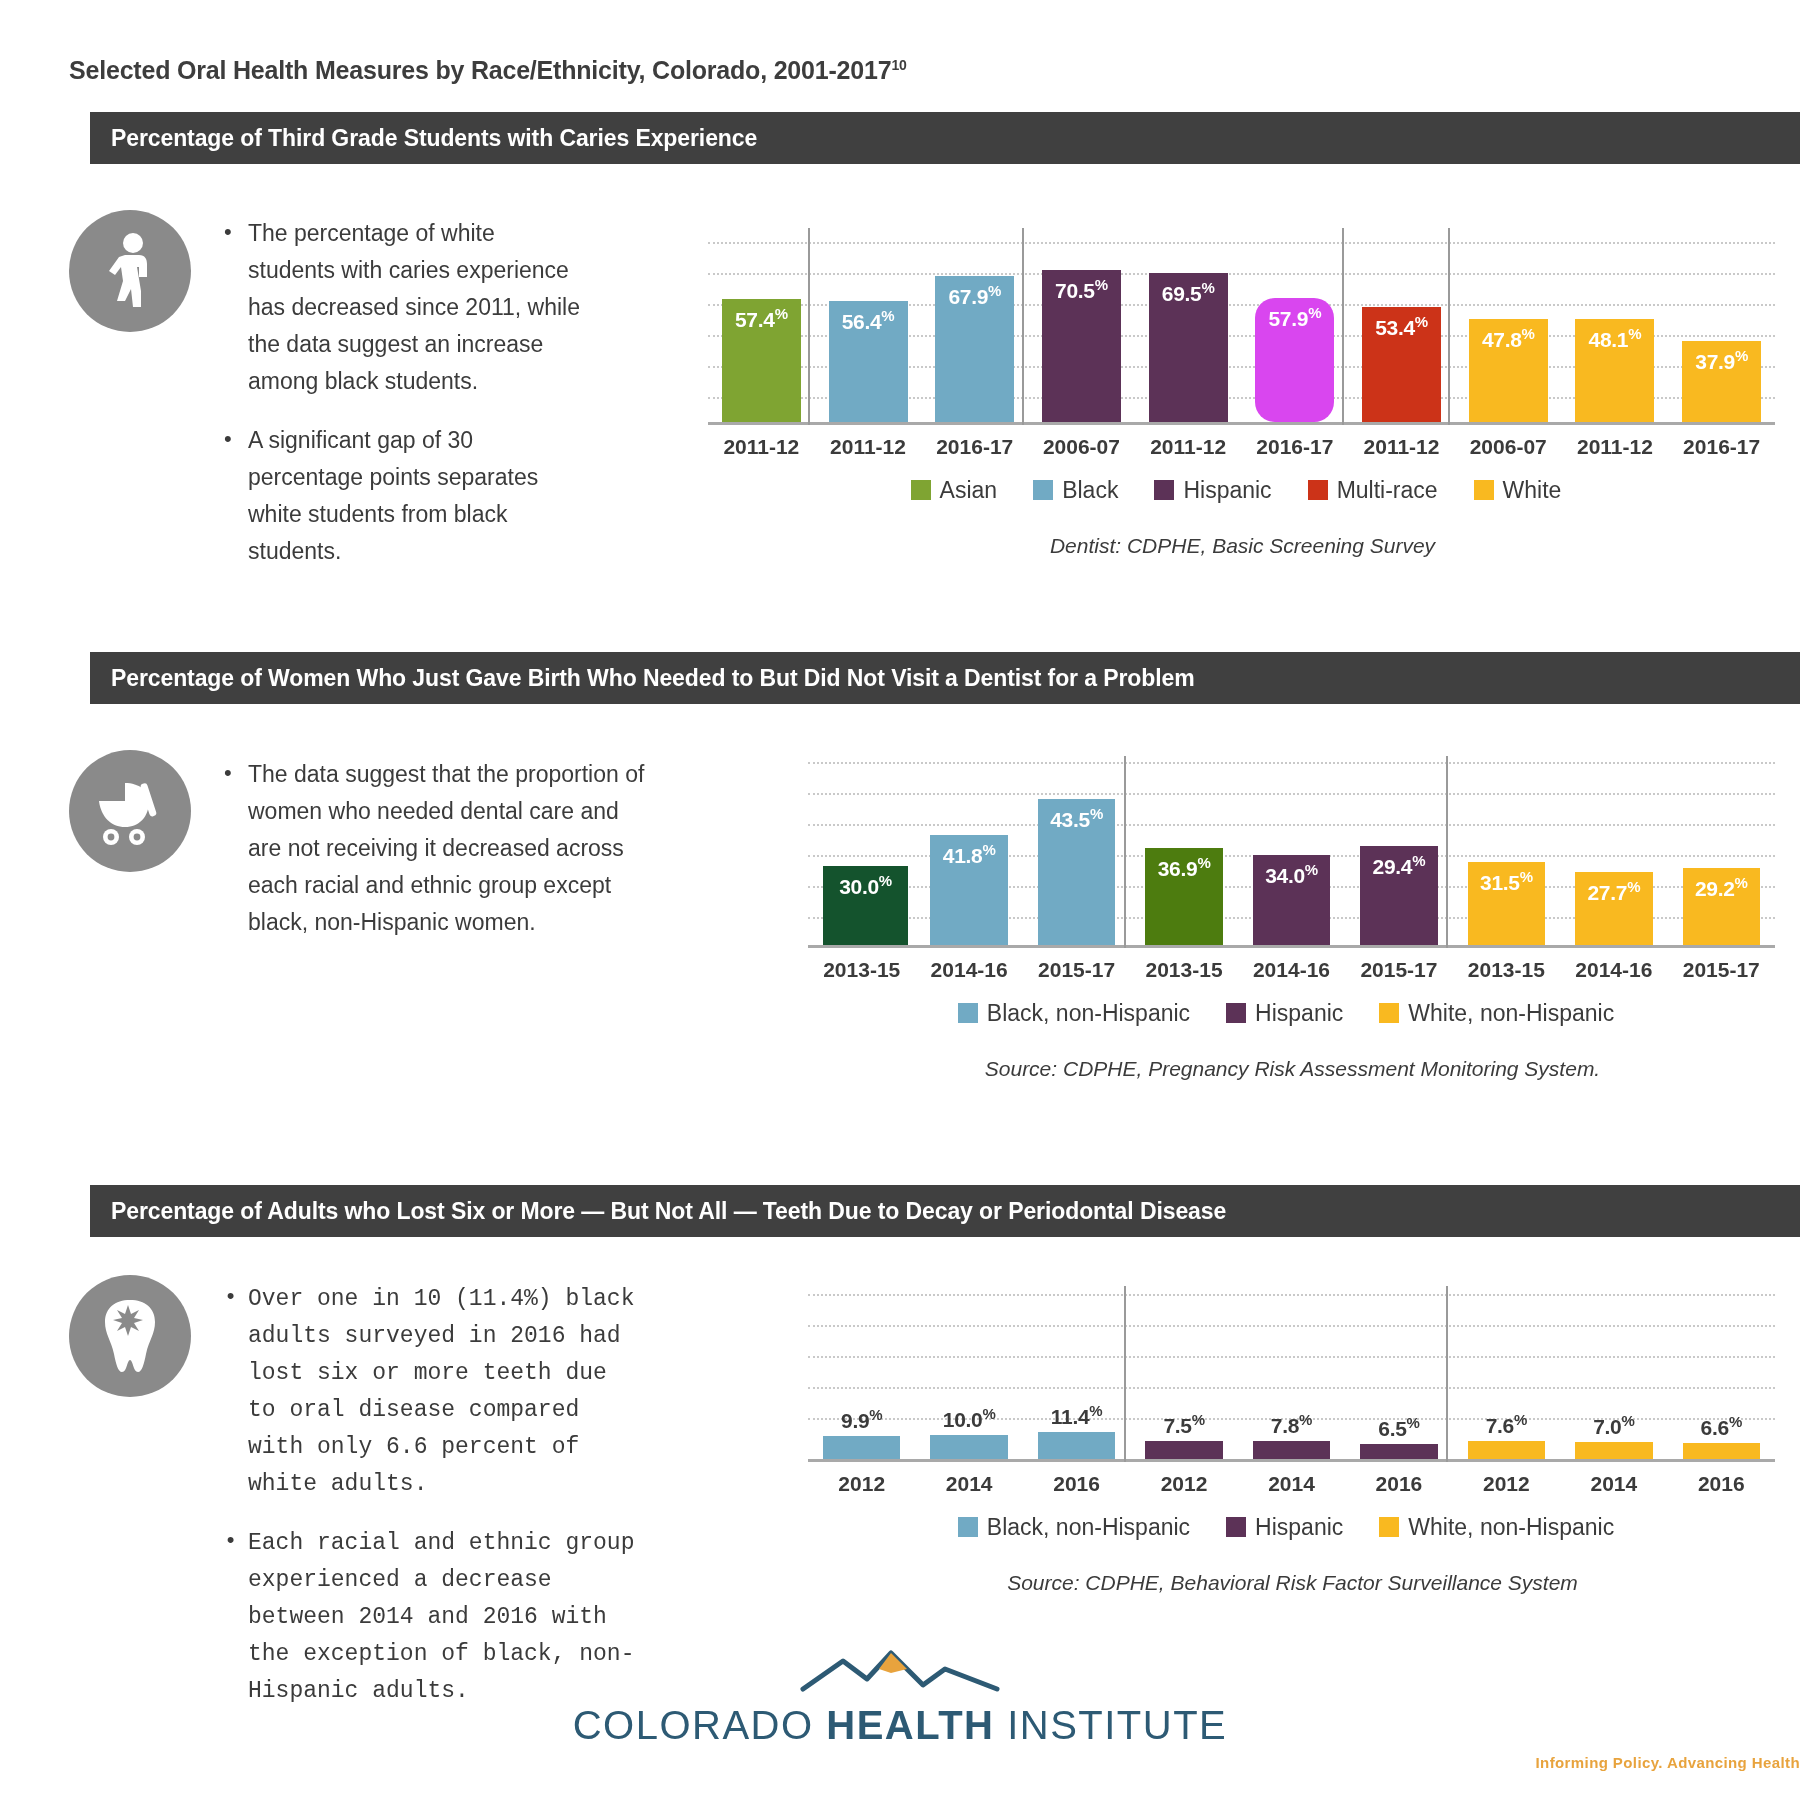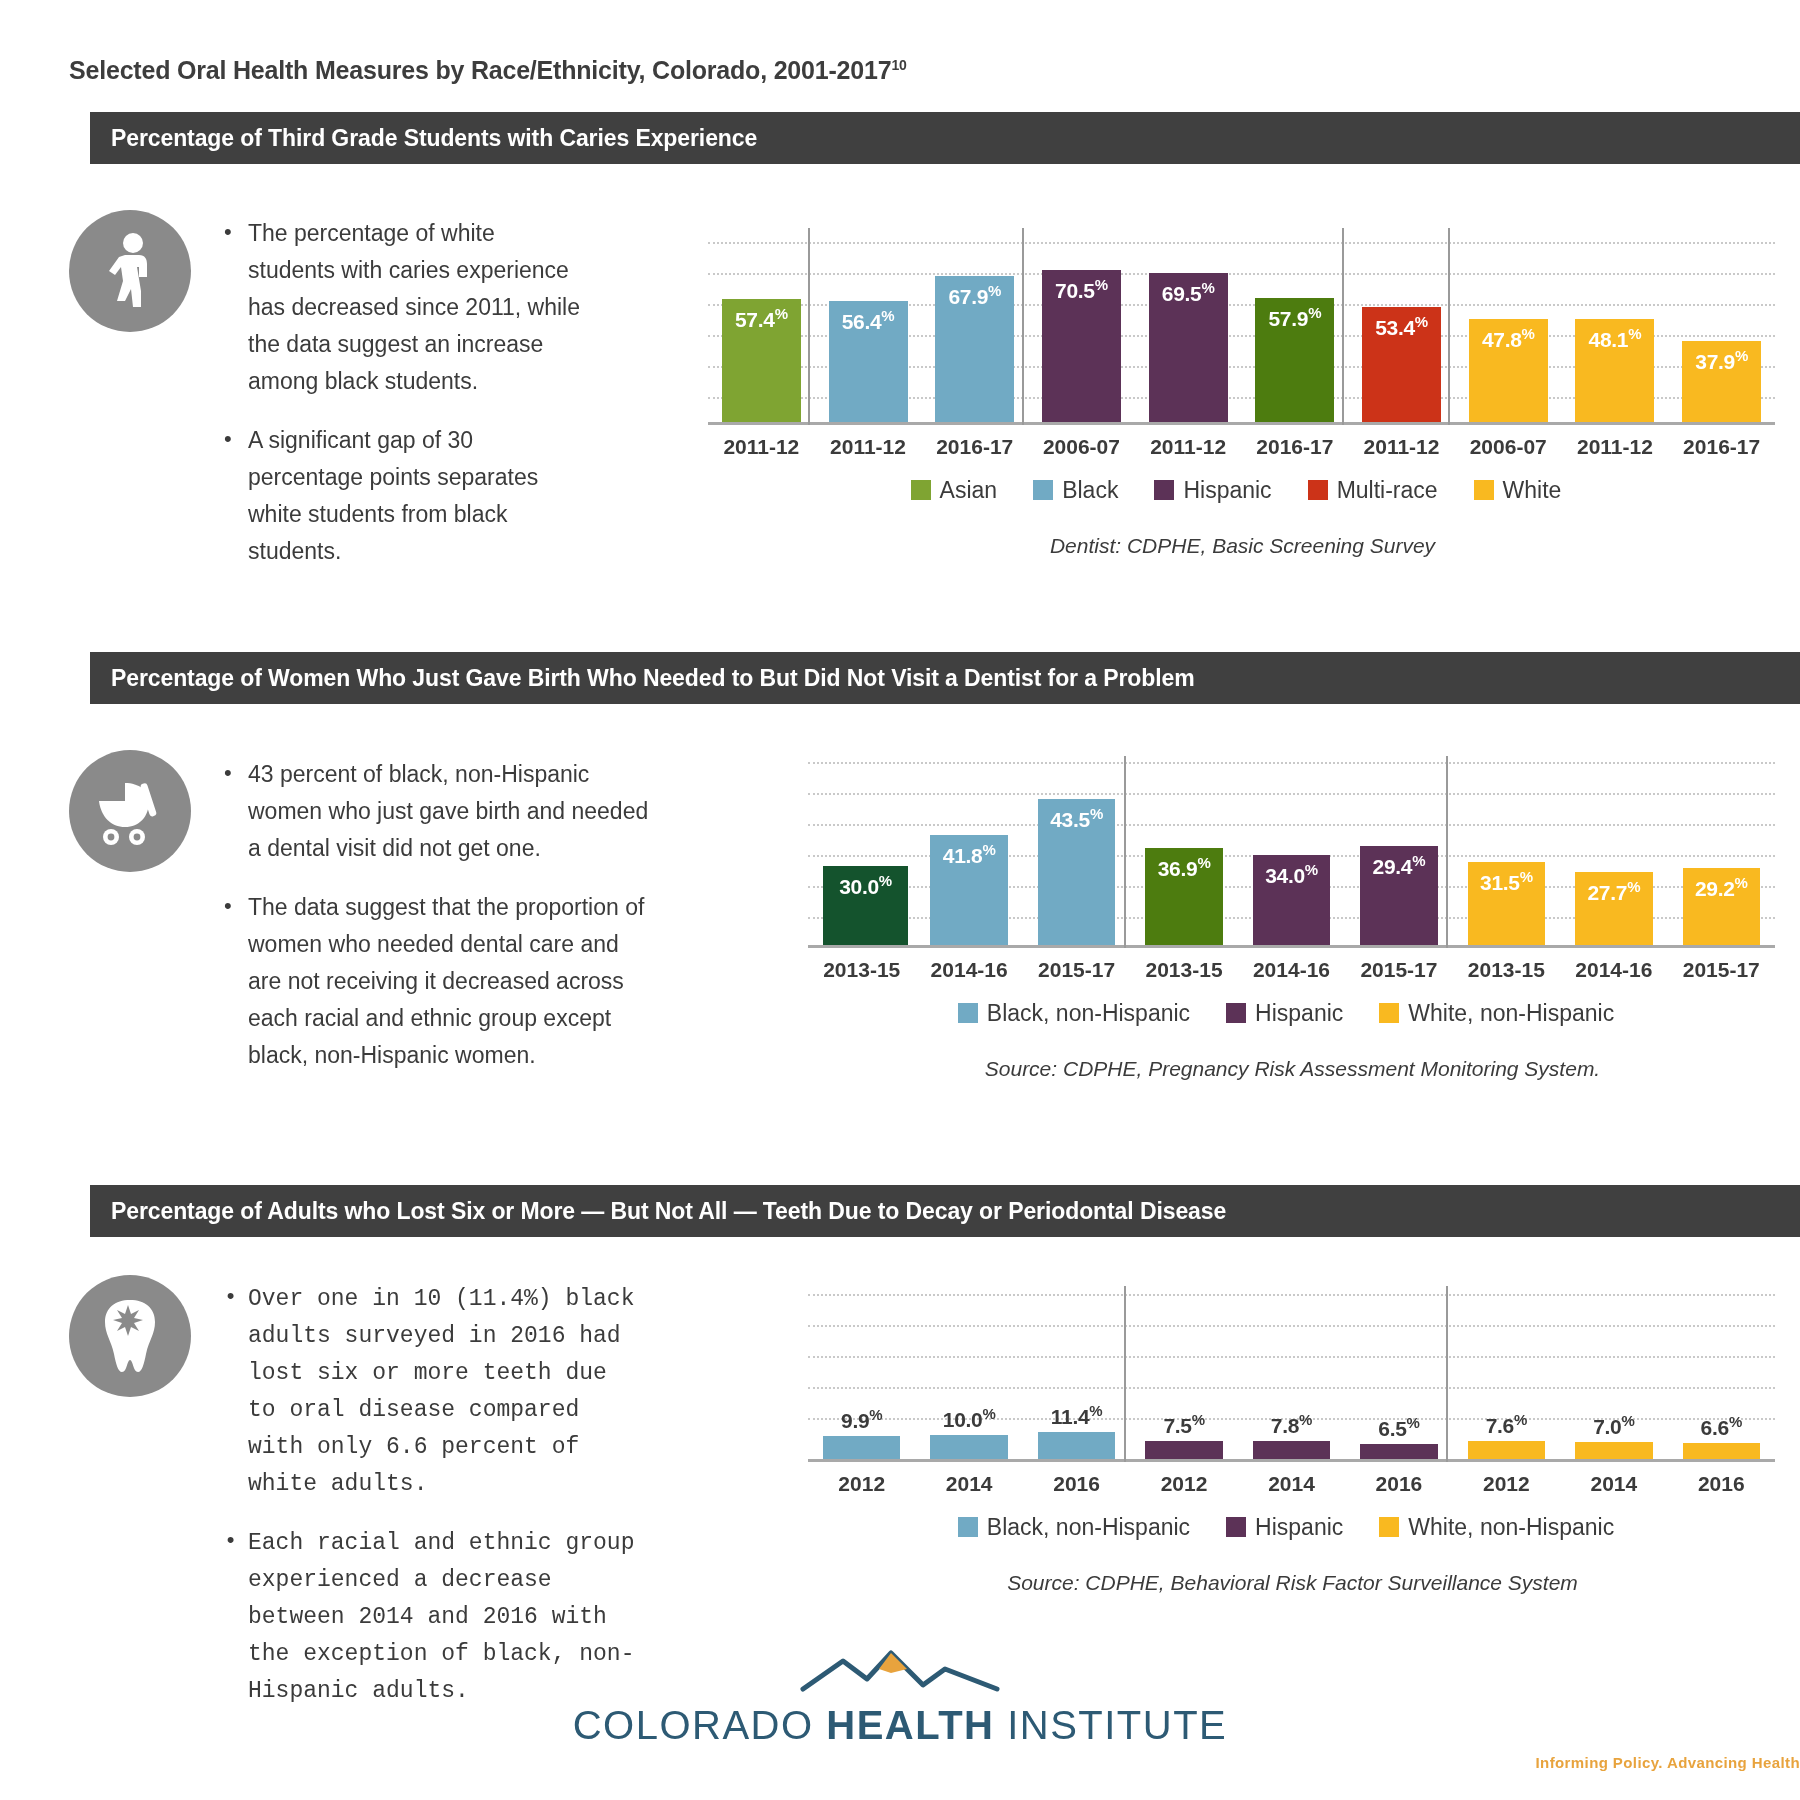--- a/index.html
+++ b/index.html
@@ -143,21 +143,21 @@
         </div>
         <div class="bar" style="left: 235.271px; width: 78.958px; height: 145.985px; background: rgb(113, 170, 196);">
           <div class="val">67.9<span class="pct">%</span></div>
         </div>
         <div class="bar" style="left: 341.971px; width: 78.958px; height: 151.575px; background: rgb(92, 50, 87);">
           <div class="val">70.5<span class="pct">%</span></div>
         </div>
         <div class="bar" style="left: 448.671px; width: 78.958px; height: 149.425px; background: rgb(92, 50, 87);">
           <div class="val">69.5<span class="pct">%</span></div>
         </div>
-        <div class="bar" style="left: 555.371px; width: 78.958px; height: 124.485px; background: #4d7c0f;">
+        <div class="bar" style="left: 555.371px; width: 78.958px; height: 124.485px; background: #d946ef; border-radius: 20px;">
           <div class="val">57.9<span class="pct">%</span></div>
         </div>
         <div class="bar" style="left: 662.071px; width: 78.958px; height: 114.81px; background: rgb(204, 51, 24);">
           <div class="val">53.4<span class="pct">%</span></div>
         </div>
         <div class="bar" style="left: 768.771px; width: 78.958px; height: 102.77px; background: rgb(249, 185, 32);">
           <div class="val">47.8<span class="pct">%</span></div>
         </div>
         <div class="bar" style="left: 875.471px; width: 78.958px; height: 103.415px; background: rgb(249, 185, 32);">
           <div class="val">48.1<span class="pct">%</span></div>
@@ -214,21 +214,20 @@
       <rect x="54" y="8" width="7" height="34" rx="3" fill="#ffffff" transform="rotate(-18 57 25)"></rect>
       <circle cx="20" cy="62" r="8" fill="#ffffff"></circle>
       <circle cx="20" cy="62" r="3.4" fill="#8a8a8a"></circle>
       <circle cx="46" cy="62" r="8" fill="#ffffff"></circle>
       <circle cx="46" cy="62" r="3.4" fill="#8a8a8a"></circle>
     </svg>
   </div>
 
   <div class="bullets" style="left:222px;top:756px;width:430px;">
     <ul>
-      <li>43 percent of black, non-Hispanic women who just gave birth and needed a dental visit did not get one.</li>
       <li>The data suggest that the proportion of women who needed dental care and are not receiving it decreased across each racial and ethnic group except black, non-Hispanic women.</li>
     </ul>
   </div>
 
   <div class="chart" style="left:800px;top:748px;width:985px;">
     <div class="plot" id="plot2" style="height:200px;width:985px;">
         <div class="grid-line" style="top: 14px; left: 8px; right: 10px;"></div>
         <div class="grid-line" style="top: 45px; left: 8px; right: 10px;"></div>
         <div class="grid-line" style="top: 76px; left: 8px; right: 10px;"></div>
         <div class="grid-line" style="top: 107px; left: 8px; right: 10px;"></div>

